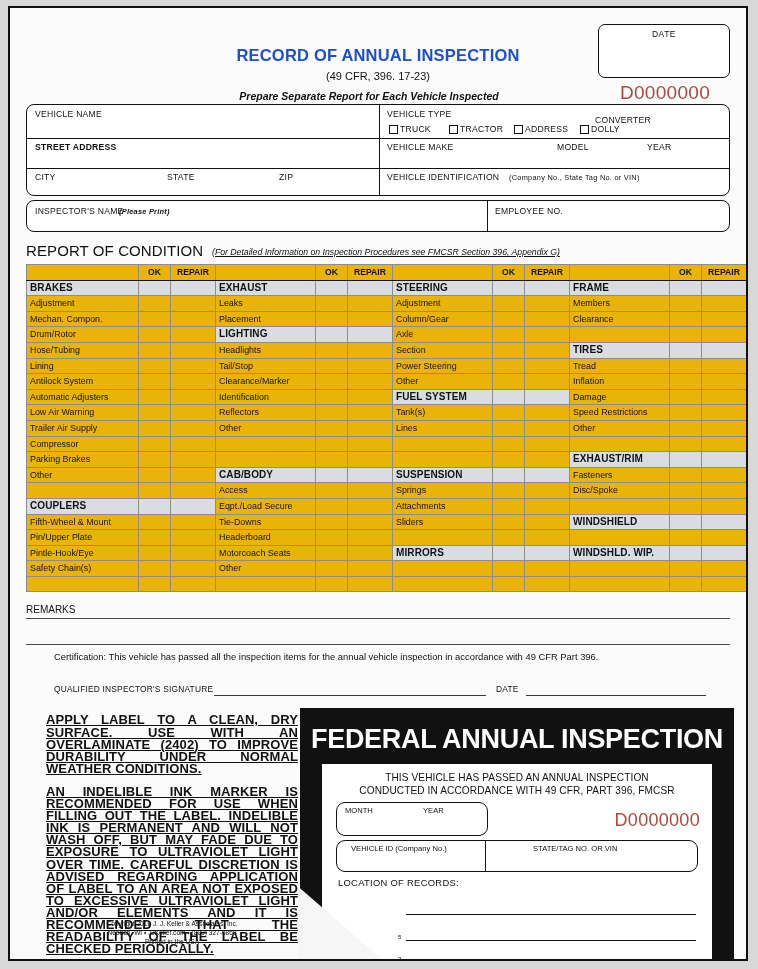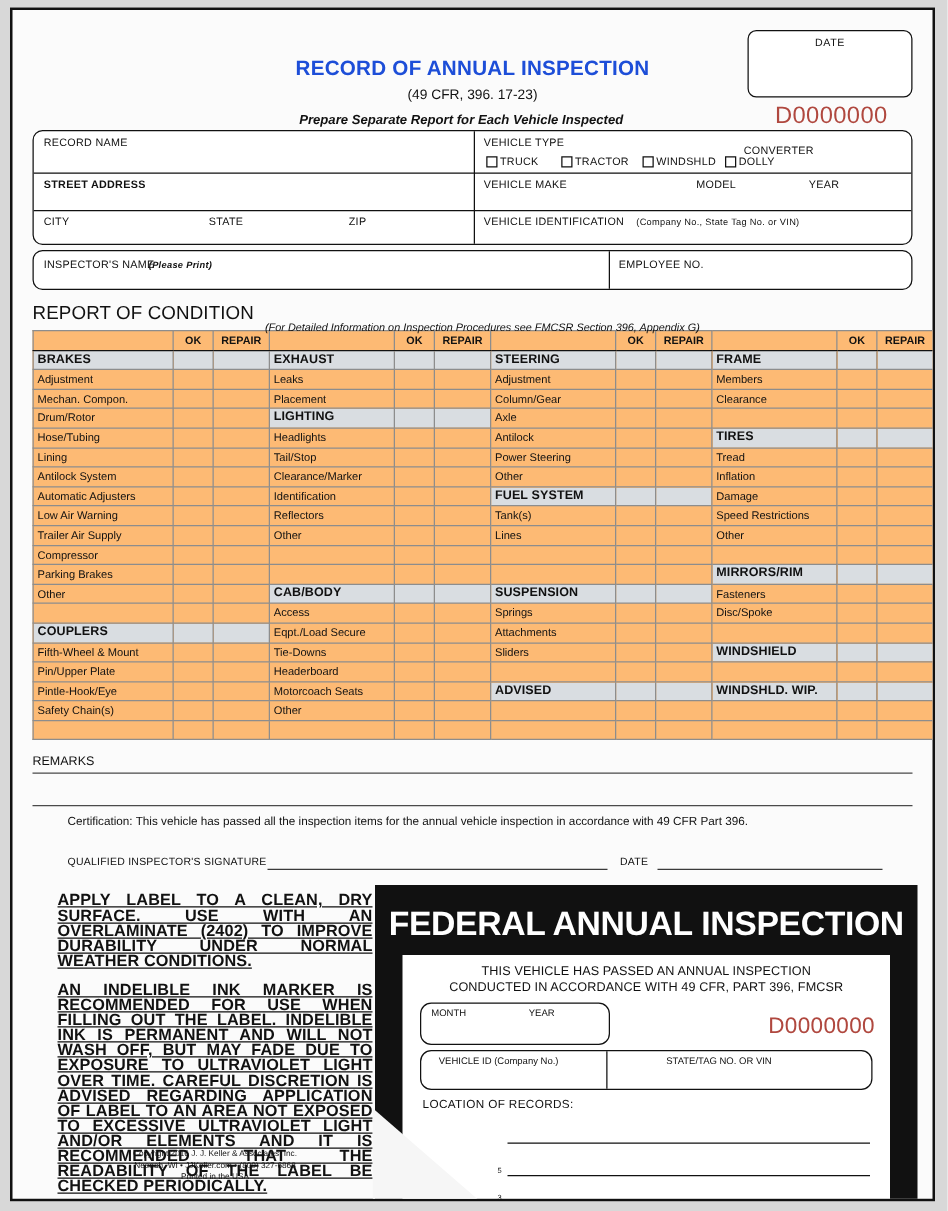--- a/index.html
+++ b/index.html
@@ -61,29 +61,29 @@
   .chk{
     position:absolute;width:7px;height:7px;border:1.1px solid #111;background:#fff;
   }
 
   
   .roc{position:relative;margin:10px 16px 0 16px;height:20px;}
   .roc-title{
     position:absolute;left:0;top:0;font-size:15px;color:#111;letter-spacing:.1px;
   }
   .roc-note{
-    position:absolute;left:186px;top:15px;font-size:8.7px;font-style:italic;color:#111;
+    position:absolute;left:186px;top:5px;font-size:8.7px;font-style:italic;color:#111;text-decoration:underline;
   }
 
   table.grid{
     margin:2px 16px 0 16px;
     border-collapse:collapse;
     width:708px;
     table-layout:fixed;
-    background:#fdba74;
+    background:#eab308;
     border:1.3px solid #111;
     padding-left:27px;
   }
   table.grid td{
     border:0.8px solid #8d8d8d;
     height:14.6px;
     padding:0 0 0 3px;
     font-size:8.9px;
     color:#111;
     line-height:14.6px;
@@ -192,35 +192,35 @@
     <div class="serial-top" style="color:#b0483f;">D0000000</div>
   </div>
 
   <div class="infoblock">
 
     <div class="rbox" style="height:92px;">
       <div class="vline" style="left:352px;"></div>
       <div class="cellline" style="top:33px;"></div>
       <div class="cellline" style="top:63px;"></div>
 
-      <span class="flabel" style="left:8px;top:4px;">RECORD NAME</span>
+      <span class="flabel" style="left:8px;top:4px;">VEHICLE NAME</span>
       <span class="flabel" style="left:8px;top:37px;font-weight:bold;">STREET ADDRESS</span>
       <span class="flabel" style="left:8px;top:67px;">CITY</span>
       <span class="flabel" style="left:140px;top:67px;">STATE</span>
       <span class="flabel" style="left:252px;top:67px;">ZIP</span>
 
       <span class="flabel" style="left:360px;top:4px;">VEHICLE TYPE</span>
       <span class="flabel" style="left:568px;top:10px;">CONVERTER</span>
 
       <span class="chk" style="left:362px;top:20px;"></span>
       <span class="flabel" style="left:373px;top:19px;">TRUCK</span>
       <span class="chk" style="left:422px;top:20px;"></span>
       <span class="flabel" style="left:433px;top:19px;">TRACTOR</span>
       <span class="chk" style="left:487px;top:20px;"></span>
-      <span class="flabel" style="left:498px;top:19px;">WINDSHLD</span>
+      <span class="flabel" style="left:498px;top:19px;">ADDRESS</span>
       <span class="chk" style="left:553px;top:20px;"></span>
       <span class="flabel" style="left:564px;top:19px;">DOLLY</span>
 
       <span class="flabel" style="left:360px;top:37px;">VEHICLE MAKE</span>
       <span class="flabel" style="left:530px;top:37px;">MODEL</span>
       <span class="flabel" style="left:620px;top:37px;">YEAR</span>
 
       <span class="flabel" style="left:360px;top:67px;">VEHICLE IDENTIFICATION</span>
       <span class="flabel sm" style="left:482px;top:68px;">(Company No., State Tag No. or VIN)</span>
     </div>
@@ -326,21 +326,21 @@
           <td class="mark"></td>
           <td class="mark"></td>
         </tr>
         <tr>
           <td class="">Hose/Tubing</td>
           <td class="mark"></td>
           <td class="mark"></td>
           <td class="">Headlights</td>
           <td class="mark"></td>
           <td class="mark"></td>
-          <td class="">Antilock</td>
+          <td class="">Section</td>
           <td class="mark"></td>
           <td class="mark"></td>
           <td class="sect">TIRES</td>
           <td class="sectmark"></td>
           <td class="sectmark"></td>
         </tr>
         <tr>
           <td class="">Lining</td>
           <td class="mark"></td>
           <td class="mark"></td>
@@ -427,21 +427,21 @@
         <tr>
           <td class="">Parking Brakes</td>
           <td class="mark"></td>
           <td class="mark"></td>
           <td class=""></td>
           <td class="mark"></td>
           <td class="mark"></td>
           <td class=""></td>
           <td class="mark"></td>
           <td class="mark"></td>
-          <td class="sect">MIRRORS/RIM</td>
+          <td class="sect">EXHAUST/RIM</td>
           <td class="sectmark"></td>
           <td class="sectmark"></td>
         </tr>
         <tr>
           <td class="">Other</td>
           <td class="mark"></td>
           <td class="mark"></td>
           <td class="sect">CAB/BODY</td>
           <td class="sectmark"></td>
           <td class="sectmark"></td>
@@ -508,21 +508,21 @@
           <td class="mark"></td>
           <td class="mark"></td>
         </tr>
         <tr>
           <td class="">Pintle-Hook/Eye</td>
           <td class="mark"></td>
           <td class="mark"></td>
           <td class="">Motorcoach Seats</td>
           <td class="mark"></td>
           <td class="mark"></td>
-          <td class="sect">ADVISED</td>
+          <td class="sect">MIRRORS</td>
           <td class="sectmark"></td>
           <td class="sectmark"></td>
           <td class="sect">WINDSHLD. WIP.</td>
           <td class="sectmark"></td>
           <td class="sectmark"></td>
         </tr>
         <tr>
           <td class="">Safety Chain(s)</td>
           <td class="mark"></td>
           <td class="mark"></td>

